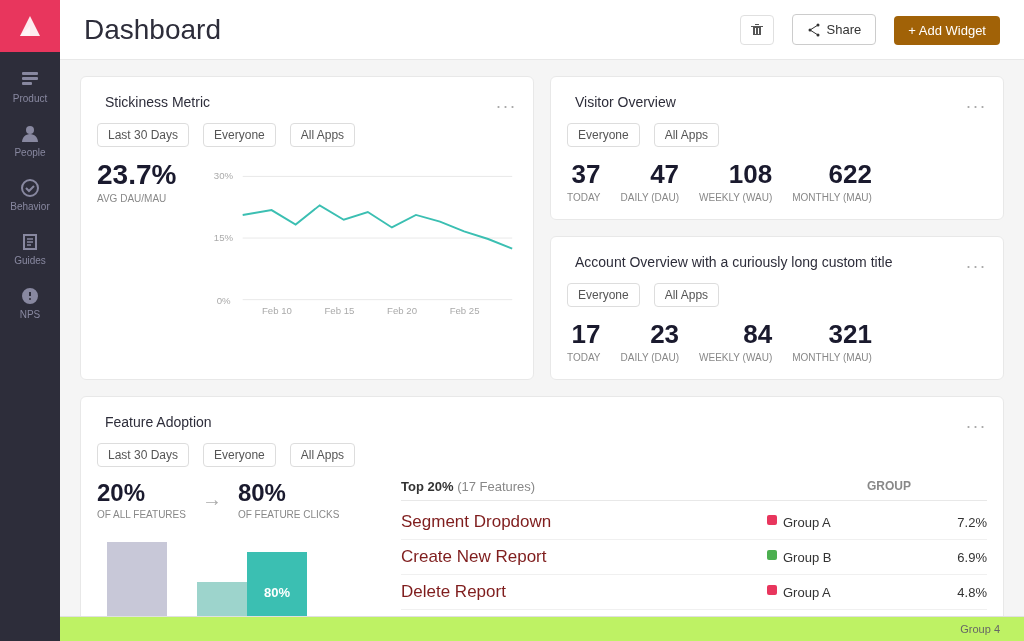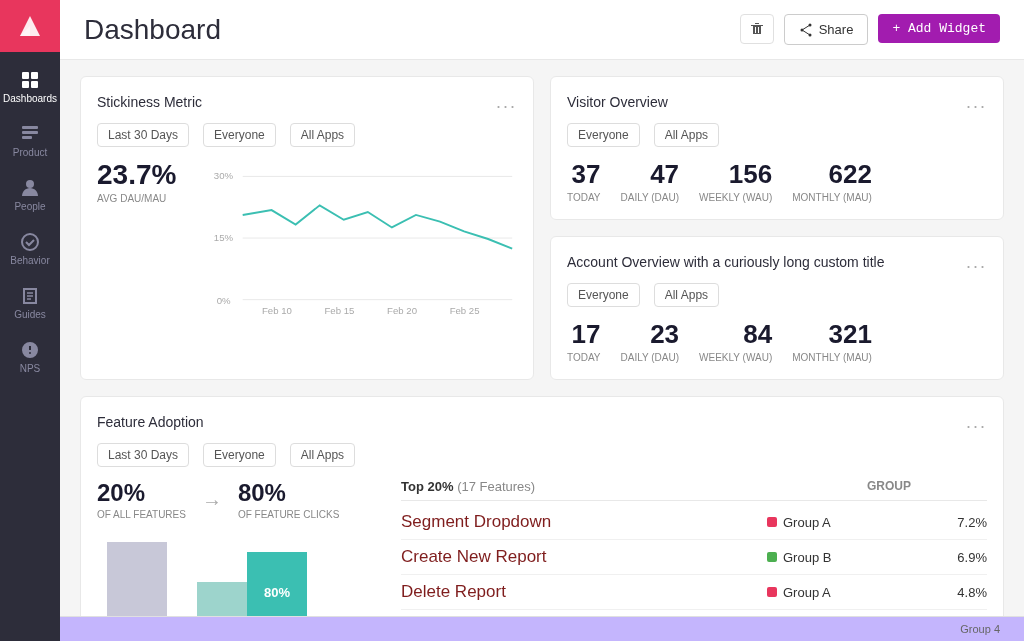--- a/index.html
+++ b/index.html
@@ -59,22 +59,22 @@
       height: 60px;
     }
     .header-title {
       font-size: 28px;
       font-weight: 300;
       color: #2d2d3a;
       flex: 1;
     }
     .header-actions {
       display: flex;
-      align-items: flex-start;
-      gap: 10px;
+      align-items: flex-end;
+      gap: 18px;
     }
     .btn-icon {
       background: none;
       border: 1px solid #e0e0e0;
       border-radius: 4px;
       padding: 6px 8px;
       cursor: pointer;
       color: #555;
       display: flex;
       align-items: center;
@@ -85,31 +85,30 @@
       border-radius: 4px;
       padding: 7px 14px;
       cursor: pointer;
       font-size: 13px;
       color: #333;
       display: flex;
       align-items: center;
       gap: 6px;
     }
     .btn-add-widget {
-      background: #a21caf;
+      background: #a16207;
       border: none;
       border-radius: 4px;
       padding: 7px 14px;
       cursor: pointer;
       font-size: 13px;
       color: #ffffff;
       display: flex;
       align-items: center;
       gap: 4px;
-      font-family: Liberation Mono, monospace;
     }
 
     
     .dashboard-body {
       flex: 1;
       overflow-y: auto;
       padding: 16px 20px;
       display: grid;
       grid-template-columns: 1fr 1fr;
       grid-template-rows: auto auto;
@@ -121,20 +120,21 @@
       background: #ffffff;
       border-radius: 6px;
       border: 1px solid #e8e8e8;
       padding: 16px;
     }
     .card-header {
       display: flex;
       align-items: center;
       justify-content: space-between;
       margin-bottom: 12px;
+      margin-left: 8px;
     }
     .card-title {
       font-size: 14px;
       font-weight: 500;
       color: #2d2d3a;
     }
     .card-menu {
       color: #aaaaaa;
       cursor: pointer;
       font-size: 18px;
@@ -299,21 +299,20 @@
     }
     .feature-name {
       flex: 1;
       font-size: 17px;
       color: #7f1d1d;
       cursor: pointer;
     }
     .feature-group {
       width: 120px;
       display: flex;
-      align-items: center;
       gap: 6px;
       font-size: 13px;
       color: #333;
     }
     .group-dot {
       width: 10px;
       height: 10px;
       border-radius: 2px;
       flex-shrink: 0;
     }
@@ -328,50 +327,41 @@
     .bar-chart-container {
       display: flex;
       align-items: flex-end;
       gap: 0;
       height: 110px;
       width: 220px;
     }
 
     
     .footer {
-      background: #c4b5fd;
+      background: #bef264;
       padding: 6px 24px;
       font-size: 11px;
       color: #666;
       display: flex;
       justify-content: flex-end;
       align-items: center;
       border-top: 1px solid #e0e0e0;
     }
   </style>
 </head>
 <body>
 
 <nav class="sidebar">
   <div class="sidebar-logo">
     <svg viewBox="0 0 28 28" fill="none">
       <polygon points="4,24 14,4 24,24" fill="white" opacity="0.9"></polygon>
       <polygon points="4,24 14,14 14,24" fill="white" opacity="0.5"></polygon>
     </svg>
   </div>
 
-  <div class="sidebar-item active">
-    <svg viewBox="0 0 20 20" fill="currentColor">
-      <rect x="2" y="2" width="7" height="7" rx="1"></rect>
-      <rect x="11" y="2" width="7" height="7" rx="1"></rect>
-      <rect x="2" y="11" width="7" height="7" rx="1"></rect>
-      <rect x="11" y="11" width="7" height="7" rx="1"></rect>
-    </svg>
-    <span>Dashboards</span>
-  </div>
 
   <div class="sidebar-item">
     <svg viewBox="0 0 20 20" fill="currentColor">
       <rect x="2" y="2" width="16" height="3" rx="1"></rect>
       <rect x="2" y="7" width="16" height="3" rx="1"></rect>
       <rect x="2" y="12" width="10" height="3" rx="1"></rect>
     </svg>
     <span>Product</span>
   </div>
 
@@ -489,21 +479,21 @@
         <div class="stats-row">
           <div class="stat-item">
             <div class="stat-number">37</div>
             <div class="stat-label">TODAY</div>
           </div>
           <div class="stat-item">
             <div class="stat-number">47</div>
             <div class="stat-label">DAILY (DAU)</div>
           </div>
           <div class="stat-item">
-            <div class="stat-number">156</div>
+            <div class="stat-number">108</div>
             <div class="stat-label">WEEKLY (WAU)</div>
           </div>
           <div class="stat-item">
             <div class="stat-number">622</div>
             <div class="stat-label">MONTHLY (MAU)</div>
           </div>
         </div>
       </div>
 
       <div class="right-card">

